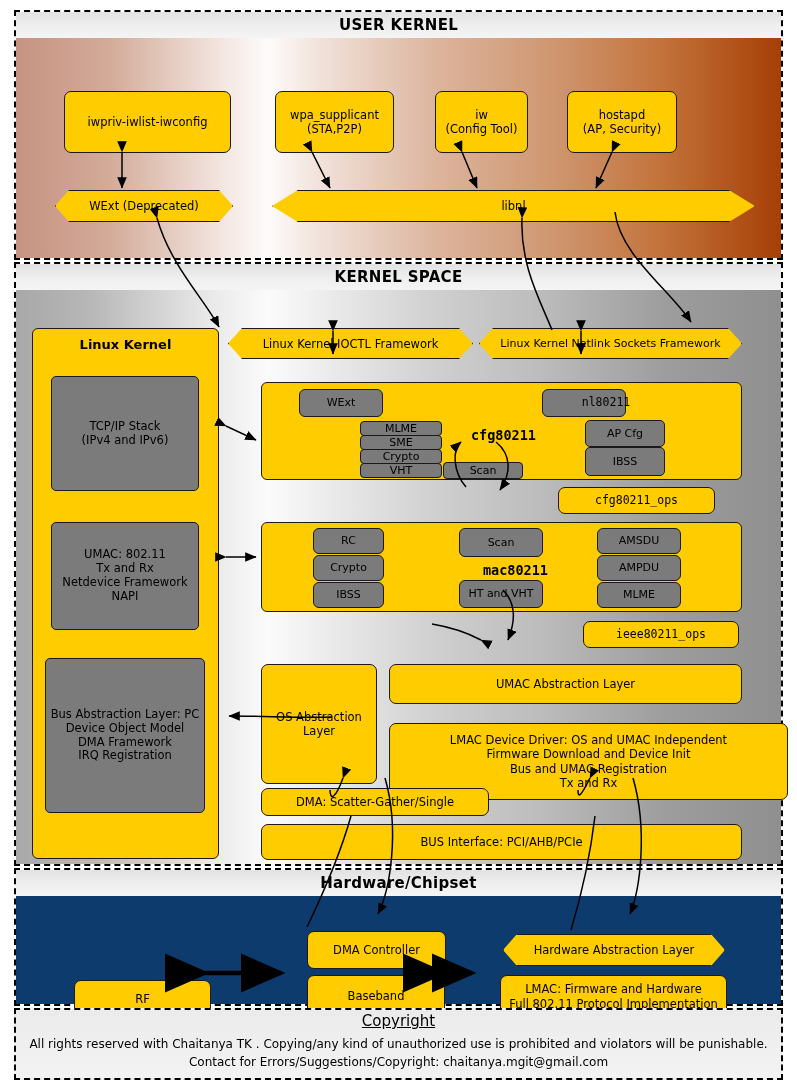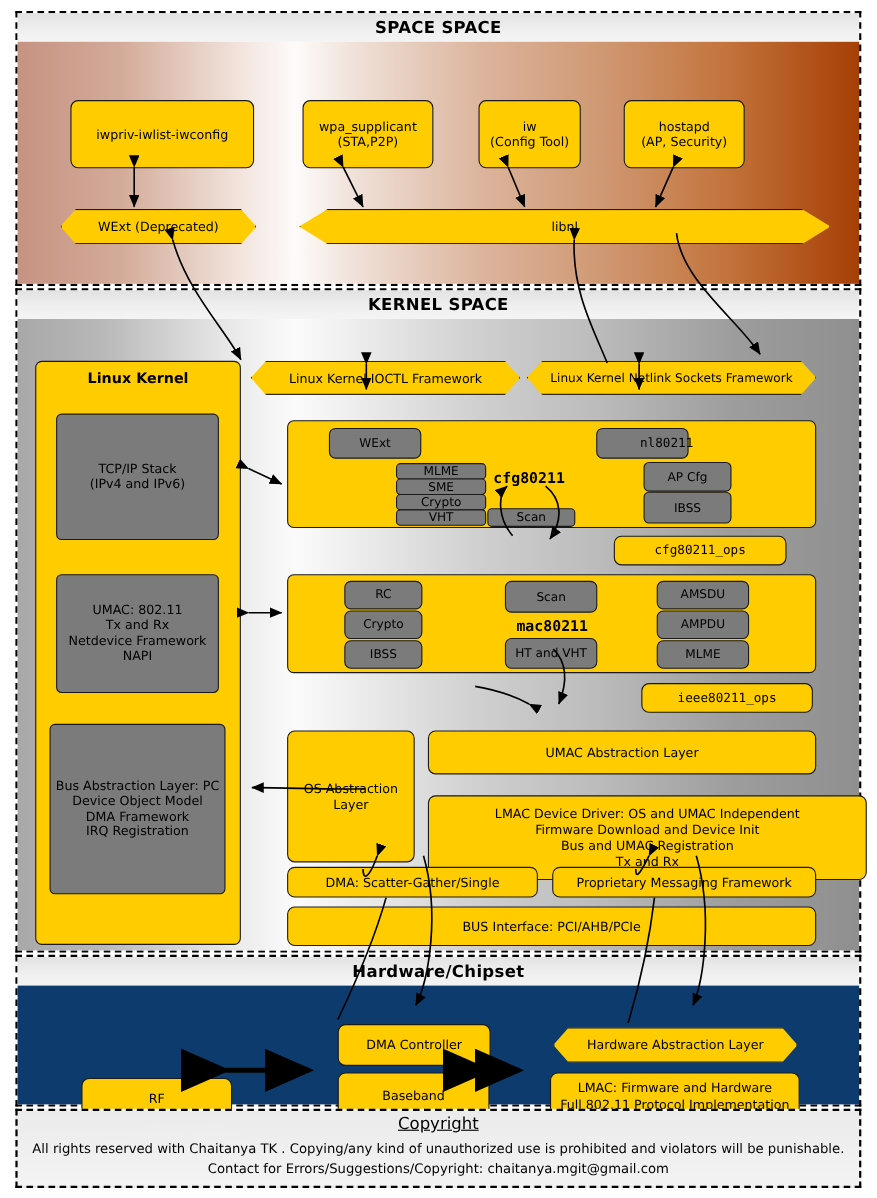--- a/index.html
+++ b/index.html
@@ -24,37 +24,37 @@
   .box.sq{border-radius:3px;}
   .gbox{position:absolute;box-sizing:border-box;background:#7b7b7b;border:1.4px solid #1a1a1a;
     border-radius:7px;display:flex;align-items:center;justify-content:center;text-align:center;
     font-size:11.5px;color:#000;line-height:1.2;padding:1px 3px;}
   .gbox.sm{border-radius:6px;font-size:11px;}
   .hex{position:absolute;box-sizing:border-box;background:#ffcc00;border:1.4px solid #1a1a1a;
     display:flex;align-items:center;justify-content:center;text-align:center;font-size:11.5px;color:#000;
     clip-path:polygon(0% 50%,14px 0%,calc(100% - 14px) 0%,100% 50%,calc(100% - 14px) 100%,14px 100%);}
   .hex.wide{clip-path:polygon(0% 50%,26px 0%,calc(100% - 26px) 0%,100% 50%,calc(100% - 26px) 100%,26px 100%);}
 
-  .lbl{position:absolute;font-size:11.5px;color:#000;text-align:center;}
+  .lbl{position:absolute;font-size:11.5px;color:#000;text-align:right;}
   .ttl{font-weight:bold;font-size:13px;}
   .mono{font-family:"DejaVu Sans Mono","Liberation Mono",monospace;font-weight:bold;font-size:13.5px;}
   .mono-n{font-family:"DejaVu Sans Mono","Liberation Mono",monospace;font-size:11.5px;}
 
   .cp-title{position:absolute;left:0;right:0;top:2px;text-align:center;font-size:15px;color:#000;text-decoration:underline;}
   .cp-text{position:absolute;left:0;right:0;top:26px;text-align:center;font-size:12px;color:#000;line-height:1.45;}
 
   svg.ov{position:absolute;left:0;top:0;width:797px;height:1089px;pointer-events:none;overflow:visible;}
 </style>
 </head>
 <body>
 
 <div id="root">
 
   <div class="sect" style="left:14px;top:10px;width:769px;height:250px;">
-    <div class="sect-hdr">SPACE SPACE</div>
+    <div class="sect-hdr">USER KERNEL</div>
     <div class="sect-body us-body">
 
       <div class="box" style="left:48px;top:53px;width:167px;height:62px;">
         <span style="white-space:pre-line">iwpriv-iwlist-iwconfig</span>
       </div>
       <div class="box" style="left:259px;top:53px;width:119px;height:62px;">
         <span style="white-space:pre-line">wpa_supplicant
 (STA,P2P)</span>
       </div>
       <div class="box" style="left:419px;top:53px;width:93px;height:62px;">
@@ -177,23 +177,20 @@
         <span>UMAC Abstraction Layer</span>
       </div>
       <div class="box" style="left:373px;top:417px;width:399px;height:77px;margin-top:16px;">
         <span style="white-space:pre-line">LMAC Device Driver: OS and UMAC Independent
 Firmware Download and Device Init
 Bus and UMAC Registration
 Tx and Rx</span>
       </div>
       <div class="box" style="left:245px;top:498px;width:228px;height:28px;">
         <span>DMA: Scatter-Gather/Single</span>
-      </div>
-      <div class="box" style="left:486px;top:498px;width:240px;height:28px;">
-        <span>Proprietary Messaging Framework</span>
       </div>
       <div class="box" style="left:245px;top:534px;width:481px;height:36px;">
         <span>BUS Interface: PCI/AHB/PCIe</span>
       </div>
     </div>
   </div>
 
   <div class="sect" style="left:14px;top:868px;width:769px;height:138px;">
     <div class="sect-hdr">Hardware/Chipset</div>
     <div class="sect-body hw-body">

